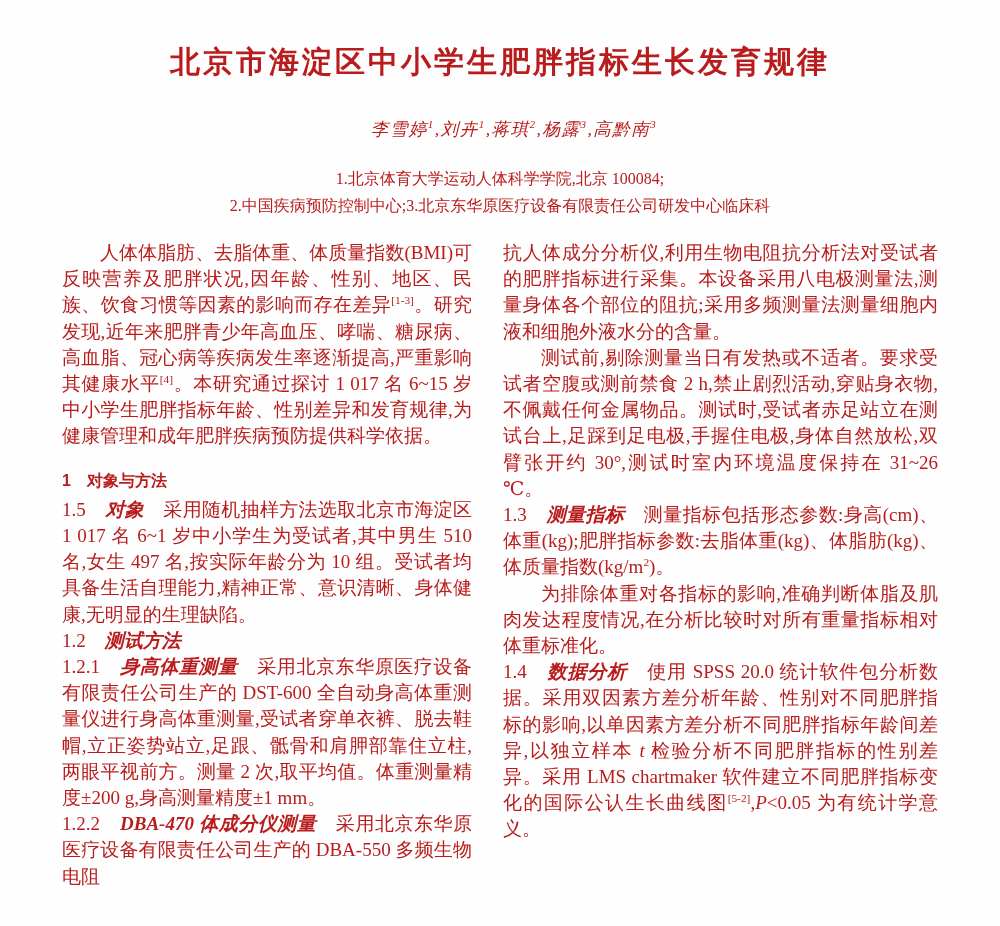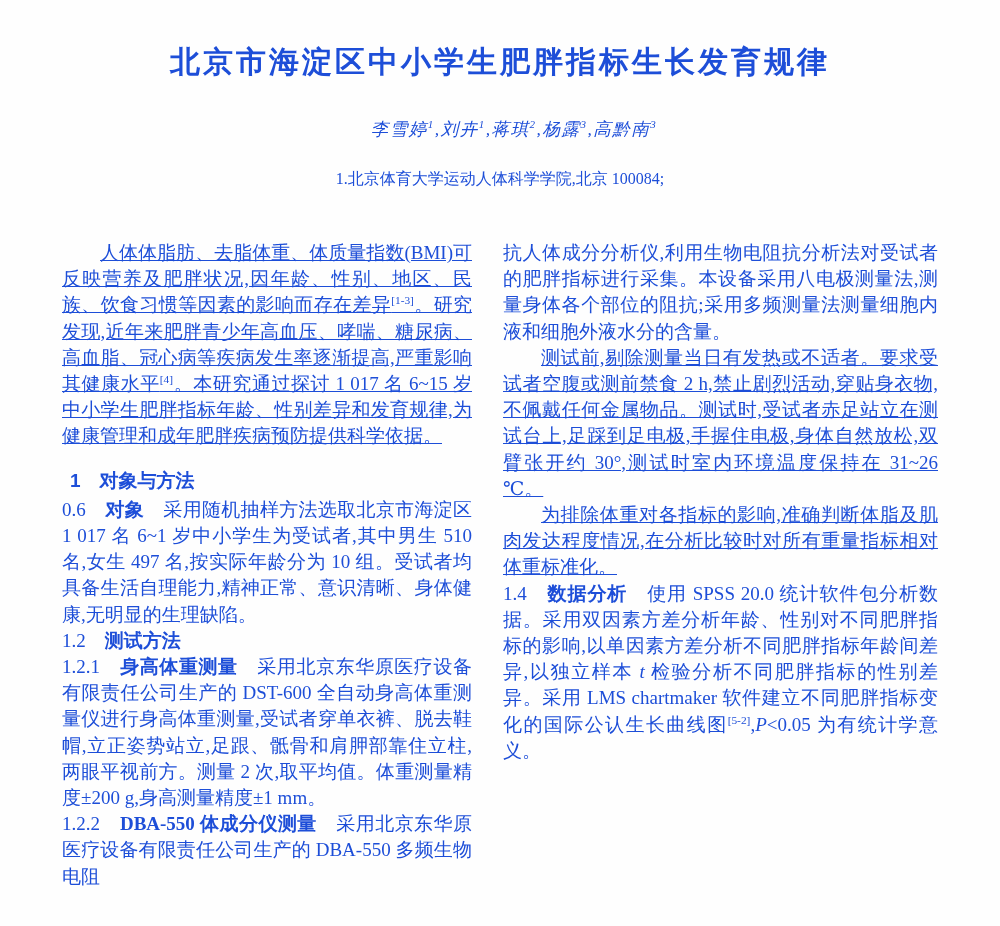--- a/index.html
+++ b/index.html
@@ -1,21 +1,21 @@
 <!DOCTYPE html>
 <html><head>
 <meta charset="utf-8">
 <style>
   html, body { margin: 0; padding: 0; background: #ffffff; }
   .page {
     position: relative;
     width: 1000px;
     height: 926px;
     background: #fefefe;
-    color: #1d4ed8;
+    color: #b91c1c;
     font-family: "Liberation Serif", "DejaVu Serif", serif;
     overflow: hidden;
   }
   .title {
     margin: 0;
     padding-top: 42px;
     text-align: center;
     font-family: "Liberation Sans", "DejaVu Sans", sans-serif;
     font-weight: 700;
     font-size: 30px;
@@ -45,55 +45,57 @@
     gap: 31px;
   }
   .col {
     font-size: 19px;
     line-height: 26.2px;
     text-align: justify;
   }
   .col-left  { width: 410px; }
   .col-right { width: 435px; }
   .para, .para-indent { margin: 0; }
-  .para-indent { text-indent: 2em; text-decoration: underline; }
+  .para-indent { text-indent: 2em; }
   .section-heading {
-    margin: 18px 0 3px 8px;
+    margin: 18px 0 3px 0;
     font-family: "Liberation Sans", "DejaVu Sans", sans-serif;
     font-weight: 700;
-    font-size: 19px;
+    font-size: 16px;
   }
-  .kai { font-weight: 600; }
+  .kai { font-style: italic; font-weight: 600; }
   .i   { font-style: italic; }
   .t   { }
   sup  { font-size: 0.6em; vertical-align: super; line-height: 0; }
 </style>
 </head>
 <body>
 
 <div class="page">
 
   <h1 class="title">北京市海淀区中小学生肥胖指标生长发育规律</h1>
 
   <div class="authors" id="authors"><span><span>李雪婷</span><sup>1</sup></span><span>,</span><span><span>刘卉</span><sup>1</sup></span><span>,</span><span><span>蒋琪</span><sup>2</sup></span><span>,</span><span><span>杨露</span><sup>3</sup></span><span>,</span><span><span>高黔南</span><sup>3</sup></span></div>
 
   <div class="affils">
     <div>1.北京体育大学运动人体科学学院,北京 100084;</div>
+    <div>2.中国疾病预防控制中心;3.北京东华原医疗设备有限责任公司研发中心临床科</div>
   </div>
 
   <div class="columns">
     <div class="col col-left" id="col-left">
         <div class="para-indent"><span class="t">人体体脂肪、去脂体重、体质量指数(BMI)可反映营养及肥胖状况,因年龄、性别、地区、民族、饮食习惯等因素的影响而存在差异</span><sup>[1-3]</sup><span class="t">。研究发现,近年来肥胖青少年高血压、哮喘、糖尿病、高血脂、冠心病等疾病发生率逐渐提高,严重影响其健康水平</span><sup>[4]</sup><span class="t">。本研究通过探讨 1 017 名 6~15 岁中小学生肥胖指标年龄、性别差异和发育规律,为健康管理和成年肥胖疾病预防提供科学依据。</span></div>
         <div class="section-heading"><span class="t">1　对象与方法</span></div>
-        <div class="para"><span class="t">0.6　</span><span class="kai">对象</span><span class="t">　采用随机抽样方法选取北京市海淀区 1 017 名 6~1 岁中小学生为受试者,其中男生 510 名,女生 497 名,按实际年龄分为 10 组。受试者均具备生活自理能力,精神正常、意识清晰、身体健康,无明显的生理缺陷。</span></div>
+        <div class="para"><span class="t">1.5　</span><span class="kai">对象</span><span class="t">　采用随机抽样方法选取北京市海淀区 1 017 名 6~1 岁中小学生为受试者,其中男生 510 名,女生 497 名,按实际年龄分为 10 组。受试者均具备生活自理能力,精神正常、意识清晰、身体健康,无明显的生理缺陷。</span></div>
         <div class="para"><span class="t">1.2　</span><span class="kai">测试方法</span></div>
         <div class="para"><span class="t">1.2.1　</span><span class="kai">身高体重测量</span><span class="t">　采用北京东华原医疗设备有限责任公司生产的 DST-600 全自动身高体重测量仪进行身高体重测量,受试者穿单衣裤、脱去鞋帽,立正姿势站立,足跟、骶骨和肩胛部靠住立柱,两眼平视前方。测量 2 次,取平均值。体重测量精度±200 g,身高测量精度±1 mm。</span></div>
-        <div class="para"><span class="t">1.2.2　</span><span class="kai">DBA-550 体成分仪测量</span><span class="t">　采用北京东华原医疗设备有限责任公司生产的 DBA-550 多频生物电阻</span></div>
+        <div class="para"><span class="t">1.2.2　</span><span class="kai">DBA-470 体成分仪测量</span><span class="t">　采用北京东华原医疗设备有限责任公司生产的 DBA-550 多频生物电阻</span></div>
       </div>
     <div class="col col-right" id="col-right">
         <div class="para"><span class="t">抗人体成分分析仪,利用生物电阻抗分析法对受试者的肥胖指标进行采集。本设备采用八电极测量法,测量身体各个部位的阻抗;采用多频测量法测量细胞内液和细胞外液水分的含量。</span></div>
         <div class="para-indent"><span class="t">测试前,剔除测量当日有发热或不适者。要求受试者空腹或测前禁食 2 h,禁止剧烈活动,穿贴身衣物,不佩戴任何金属物品。测试时,受试者赤足站立在测试台上,足踩到足电极,手握住电极,身体自然放松,双臂张开约 30°,测试时室内环境温度保持在 31~26 ℃。</span></div>
+        <div class="para"><span class="t">1.3　</span><span class="kai">测量指标</span><span class="t">　测量指标包括形态参数:身高(cm)、体重(kg);肥胖指标参数:去脂体重(kg)、体脂肪(kg)、体质量指数(kg/m</span><sup>2</sup><span class="t">)。</span></div>
         <div class="para-indent"><span class="t">为排除体重对各指标的影响,准确判断体脂及肌肉发达程度情况,在分析比较时对所有重量指标相对体重标准化。</span></div>
         <div class="para"><span class="t">1.4　</span><span class="kai">数据分析</span><span class="t">　使用 SPSS 20.0 统计软件包分析数据。采用双因素方差分析年龄、性别对不同肥胖指标的影响,以单因素方差分析不同肥胖指标年龄间差异,以独立样本 </span><span class="i">t</span><span class="t"> 检验分析不同肥胖指标的性别差异。采用 LMS chartmaker 软件建立不同肥胖指标变化的国际公认生长曲线图</span><sup>[5-2]</sup><span class="t">,</span><span class="i">P</span><span class="t">&lt;0.05 为有统计学意义。</span></div>
       </div>
   </div>
 
 </div>
 
 </body></html>

